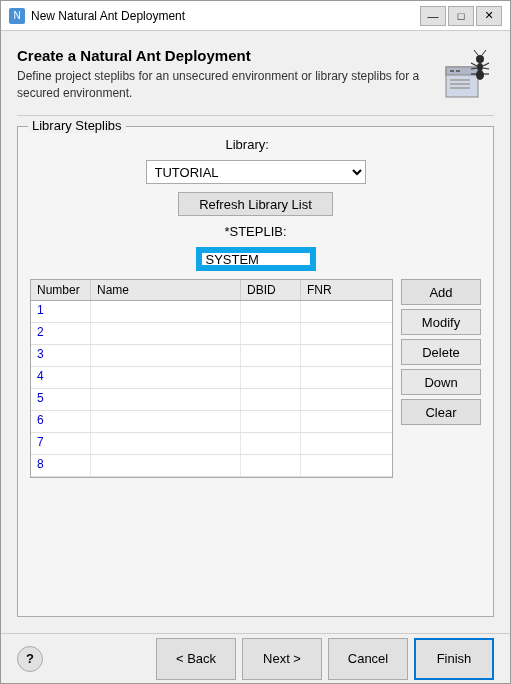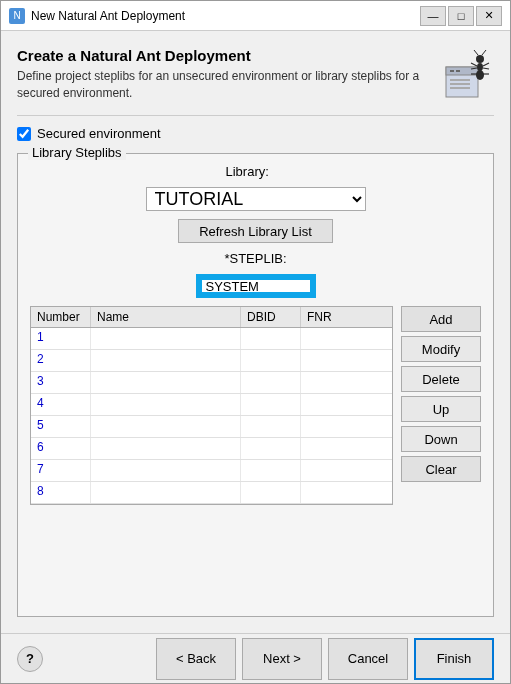--- a/index.html
+++ b/index.html
@@ -161,21 +161,21 @@
     .form-label-required {
       font-size: 13px;
       min-width: 60px;
     }
 
     .library-select {
       width: 220px;
       height: 24px;
       border: 1px solid #aaa;
       background: white;
-      font-size: 18px;
+      font-size: 13px;
       padding: 0 4px;
       appearance: auto;
       cursor: pointer;
     }
 
     .refresh-btn {
       height: 24px;
       padding: 0 20px;
       border: 1px solid #aaa;
       background: #e1e1e1;
@@ -357,24 +357,20 @@
           <line x1="45" y1="27" x2="51" y2="27" stroke="#2a2a2a" stroke-width="1.2"></line>
 
           <line x1="40" y1="8" x2="36" y2="3" stroke="#2a2a2a" stroke-width="1"></line>
           <line x1="44" y1="8" x2="48" y2="3" stroke="#2a2a2a" stroke-width="1"></line>
         </svg>
       </div>
     </div>
 
     <div class="divider"></div>
 
-    <div class="checkbox-row">
-      <input type="checkbox" class="checkbox-input" id="secured" checked="" style="">
-      <label for="secured">Secured environment</label>
-    </div>
 
     <div class="group-box">
       <span class="group-box-legend">Library Steplibs</span>
 
       <div class="form-row">
         <span class="form-label">Library:</span>
         <select class="library-select">
           <option>TUTORIAL</option>
         </select>
         <button class="refresh-btn">Refresh Library List</button>
@@ -442,21 +438,20 @@
                 <div class="table-cell"></div>
                 <div class="table-cell"></div>
               </div>
             </div>
         </div>
 
         <div class="action-buttons">
           <button class="action-btn">Add</button>
           <button class="action-btn" disabled="">Modify</button>
           <button class="action-btn" disabled="">Delete</button>
-          <button class="action-btn" disabled="">Up</button>
           <button class="action-btn" disabled="">Down</button>
           <button class="action-btn">Clear</button>
         </div>
       </div>
     </div>
 
   </div>
 
   <div class="footer">
     <button class="footer-help">?</button>

